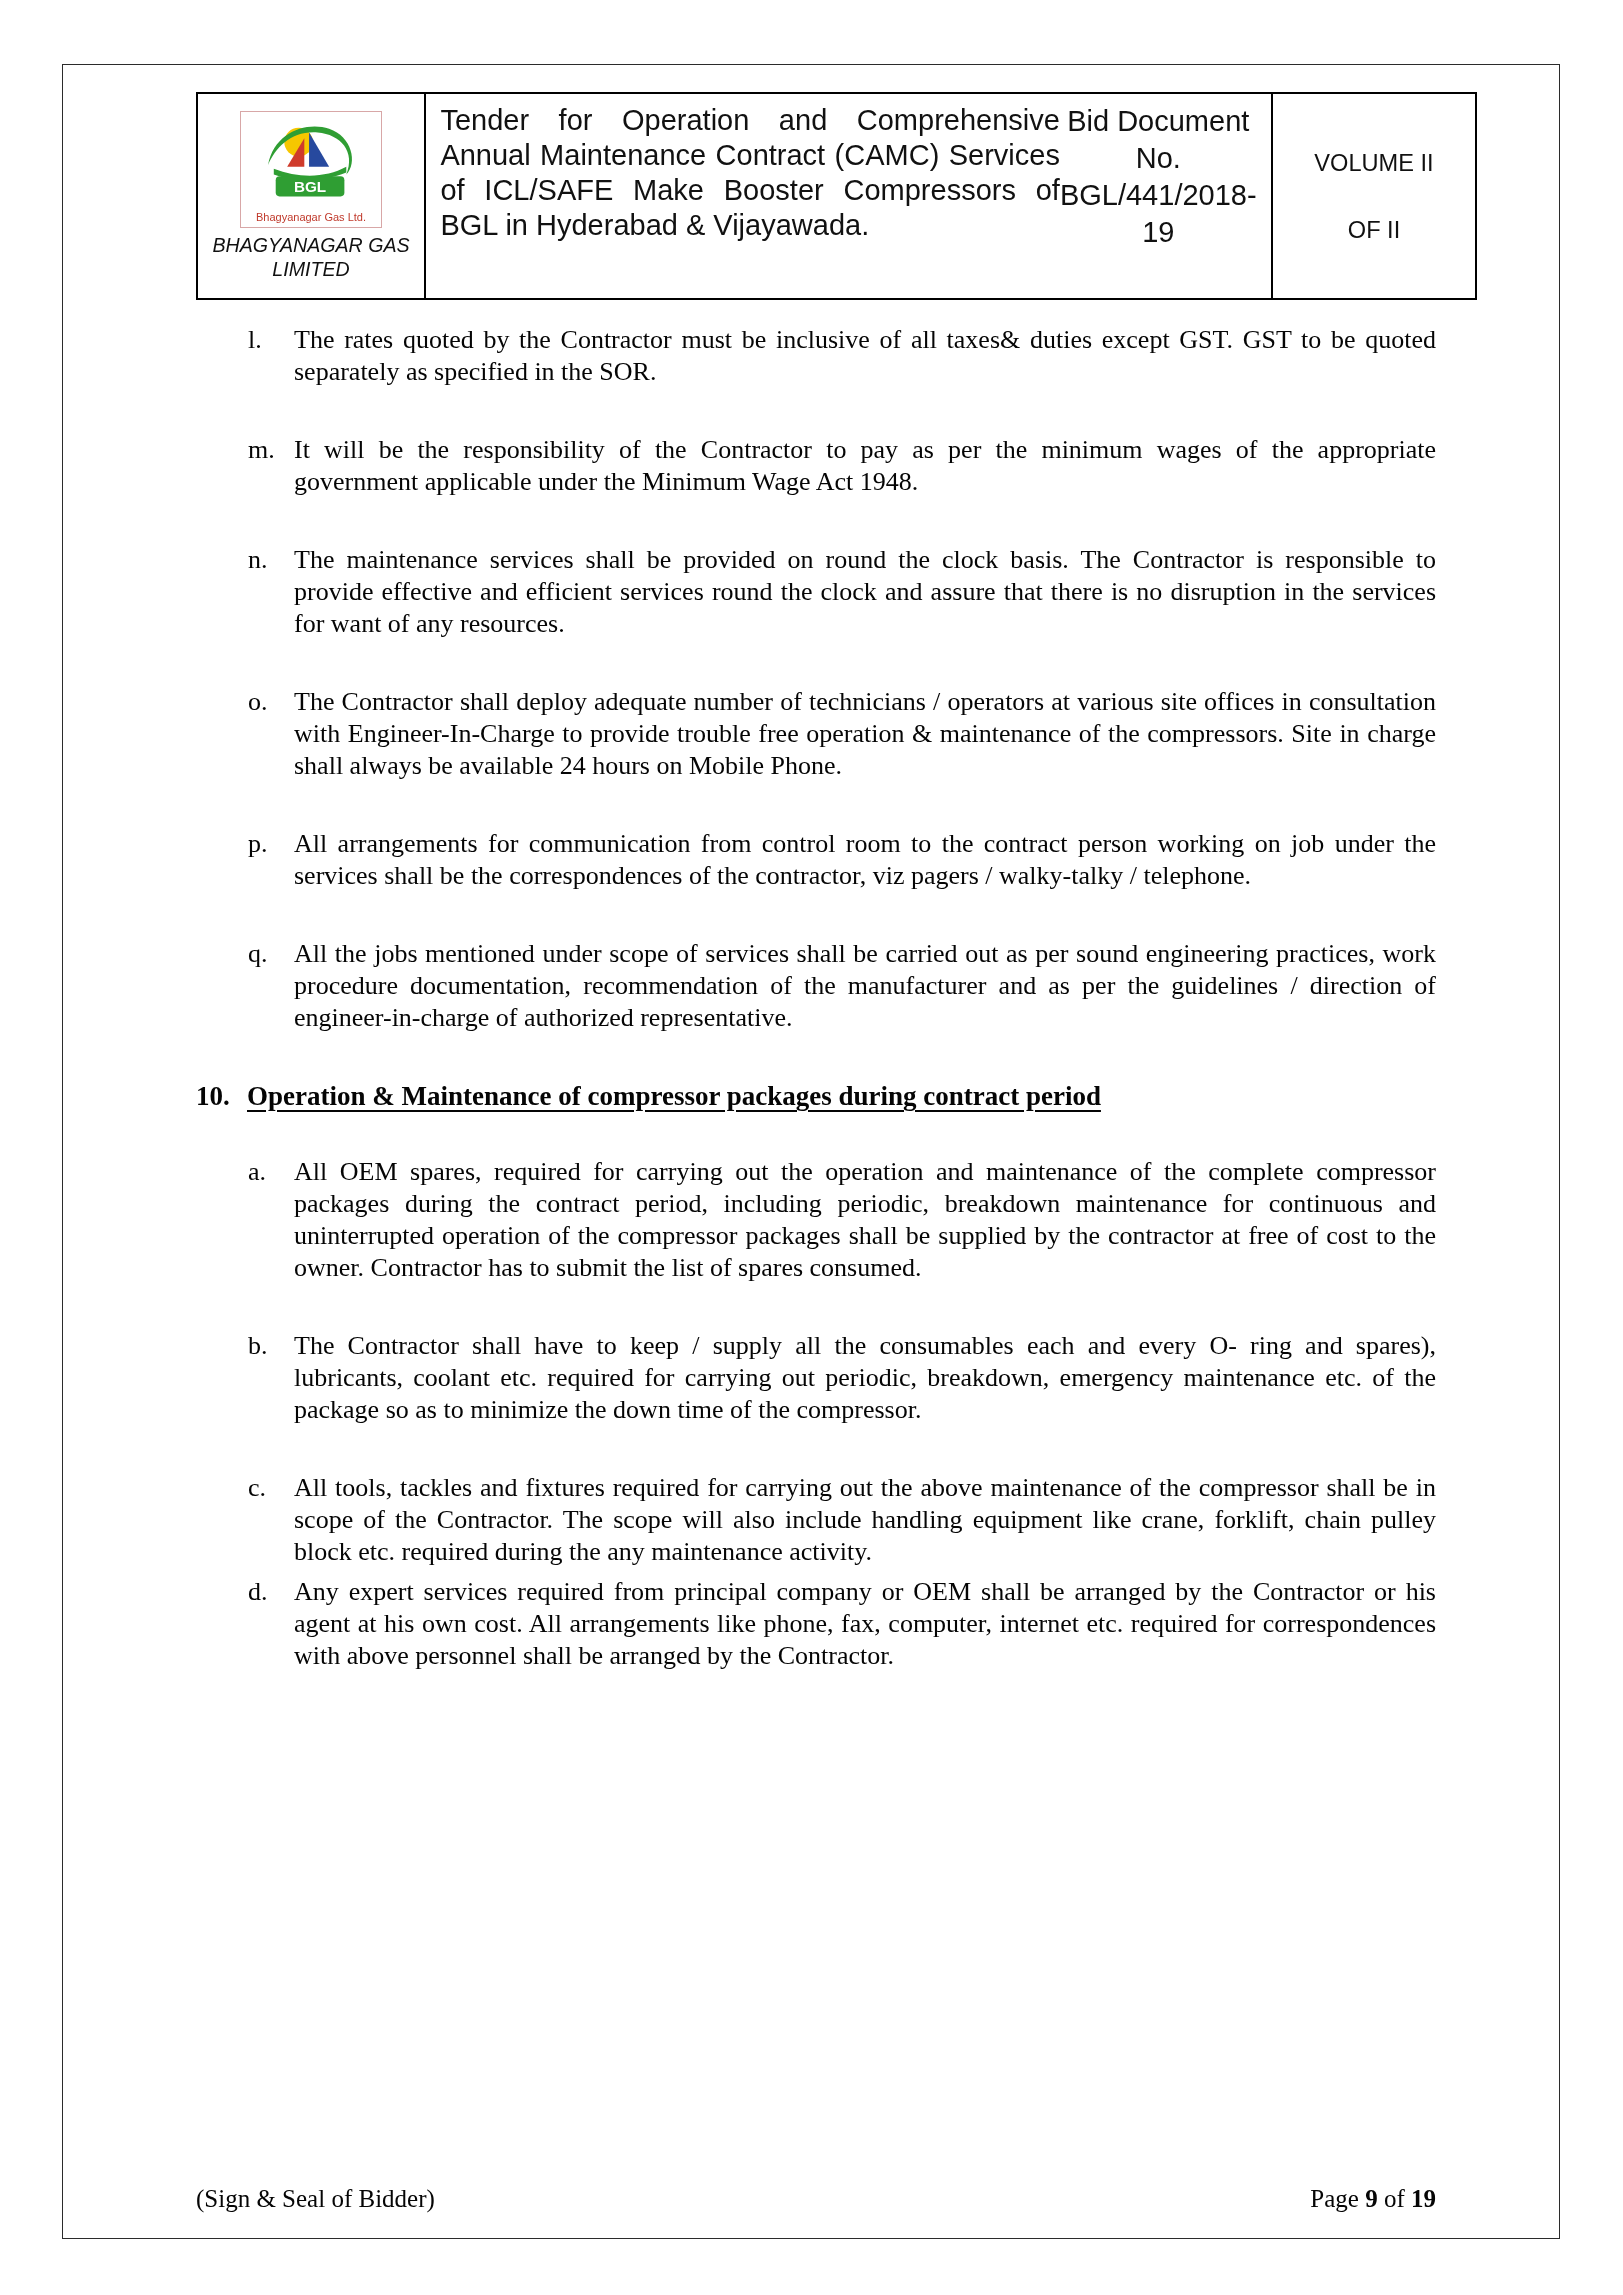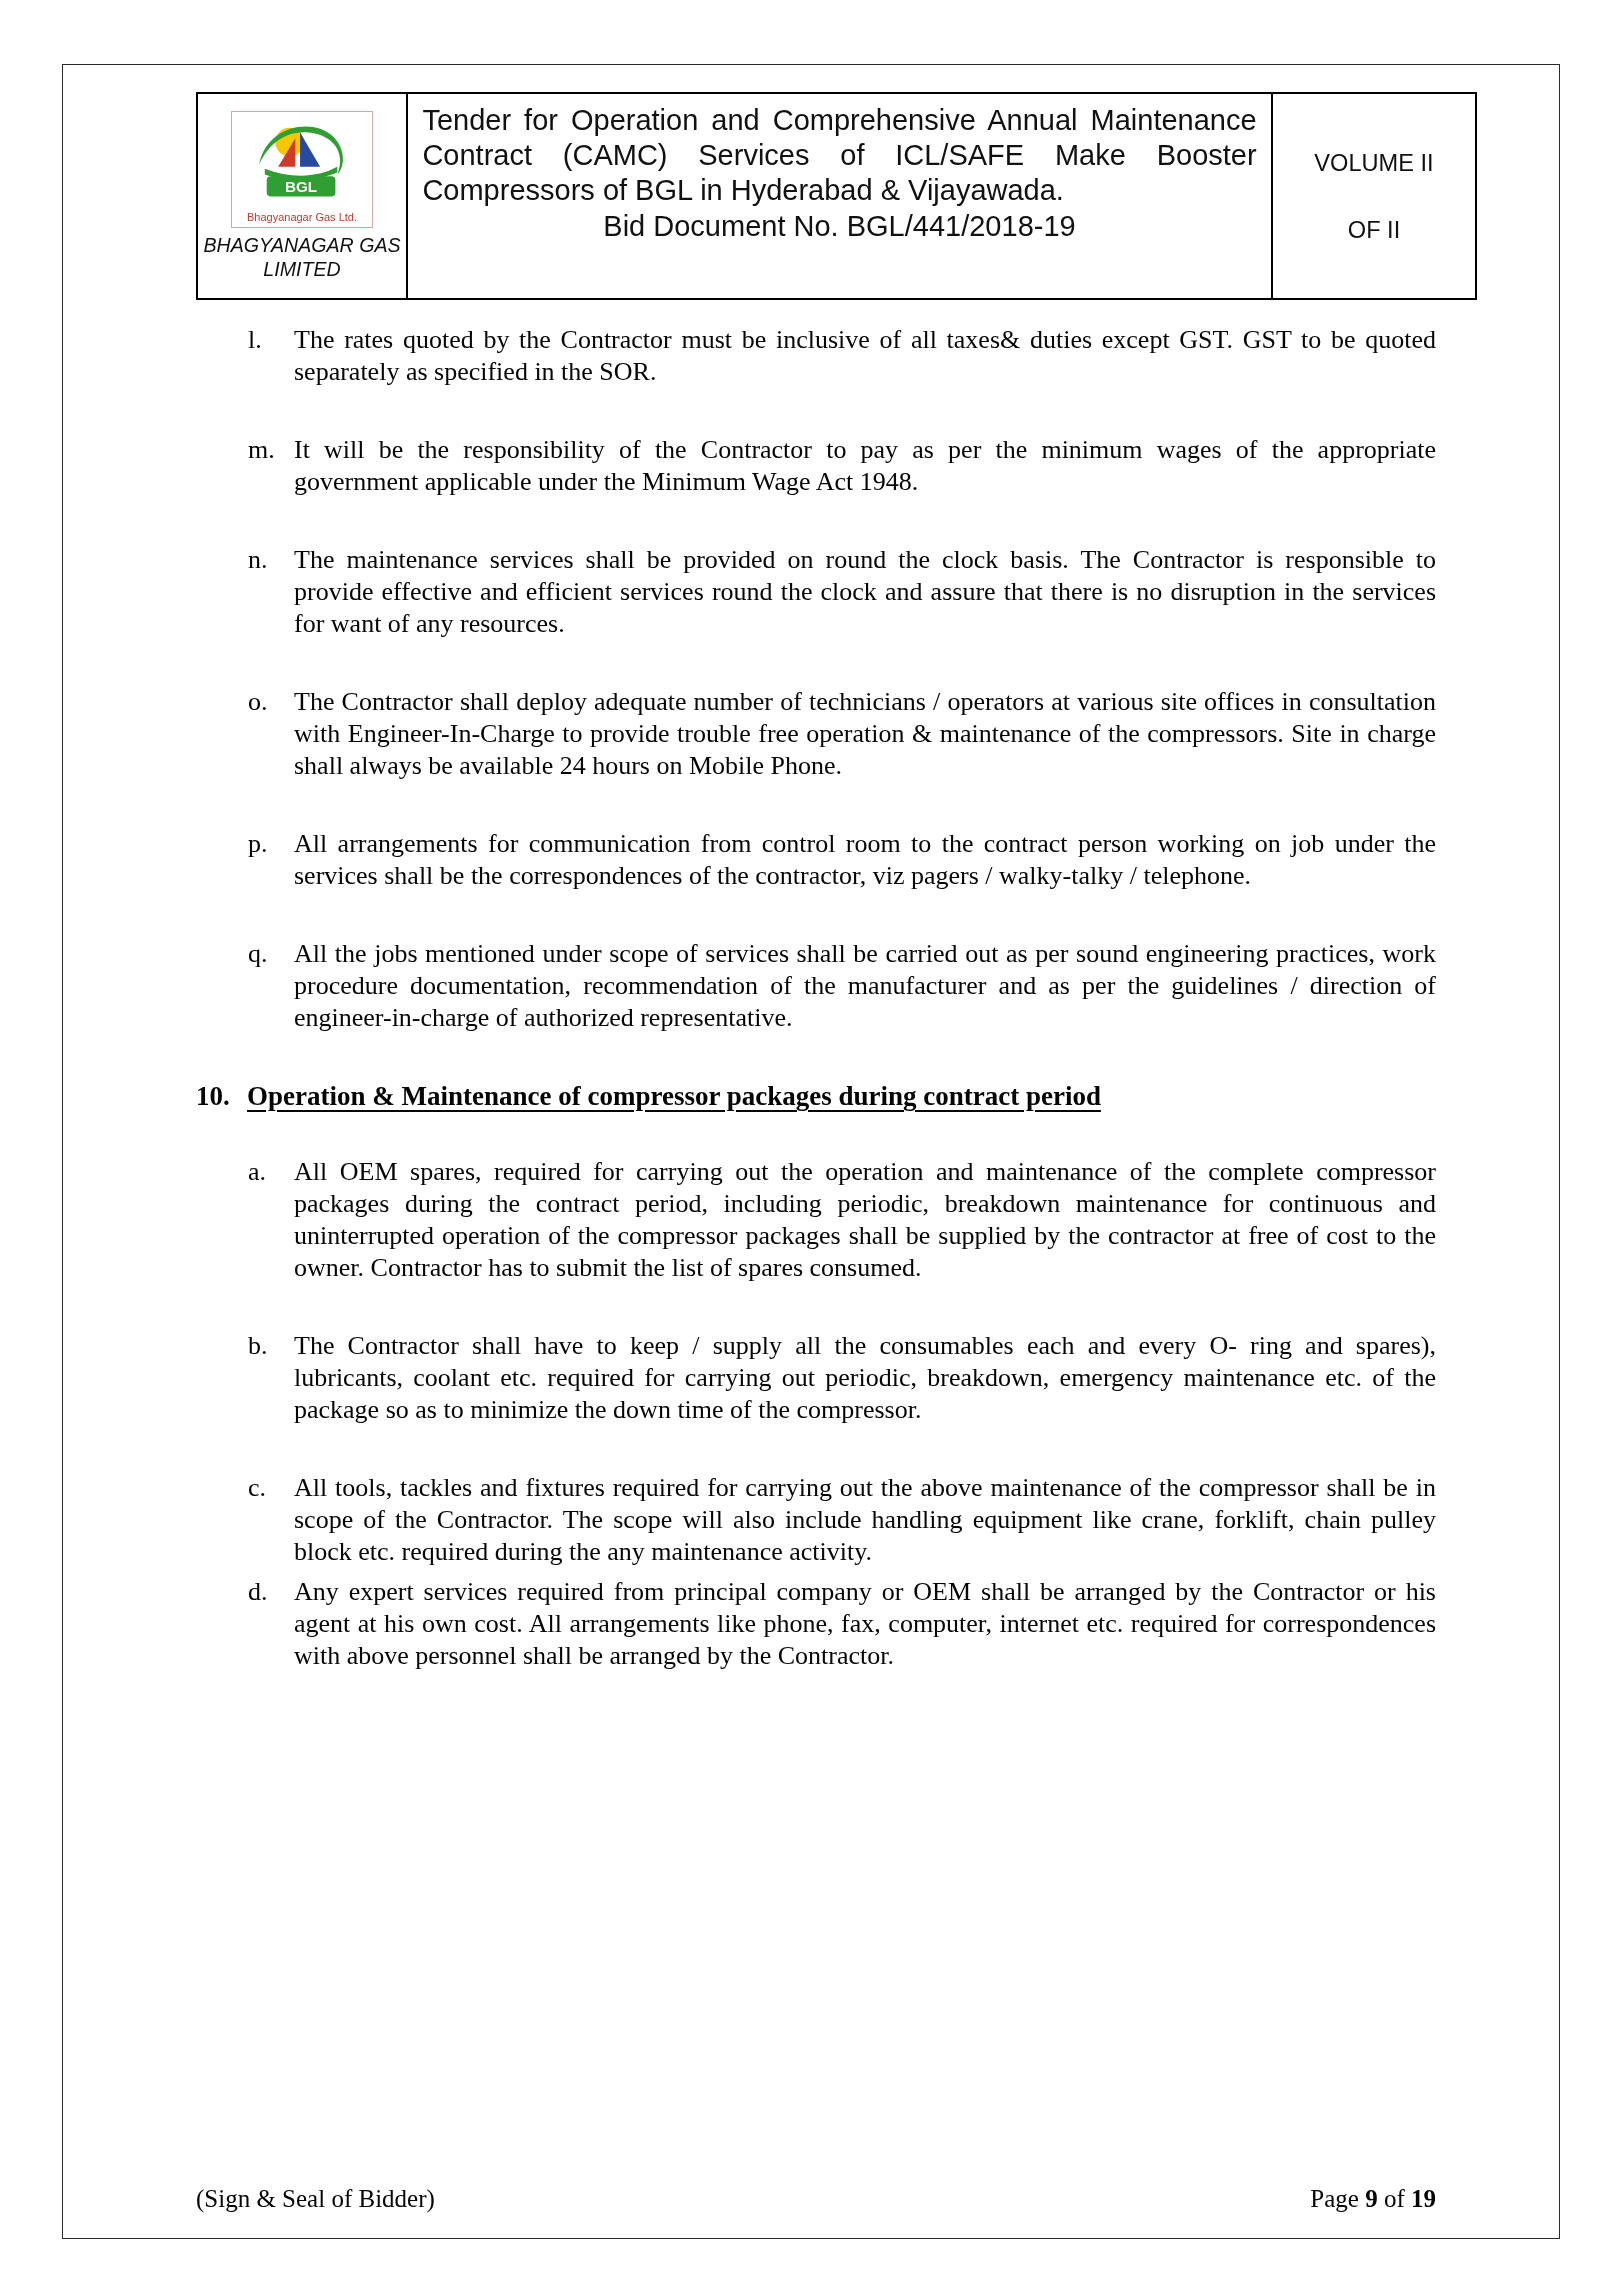--- a/index.html
+++ b/index.html
@@ -19,42 +19,42 @@
 
   
   .header-table {
     position: absolute; left: 196px; top: 92px; width: 1281px;
     display: flex; border: 2px solid #000;
     font-family: "Liberation Sans", sans-serif;
     background: #fff;
   }
   .cell { min-height: 204px; }
   .logo-cell {
-    width: 210px; border-right: 2px solid #000;
+    width: 228px; border-right: 2px solid #000;
     display: flex; flex-direction: column; align-items: center; justify-content: center;
     padding: 6.5px 5.2px;
   }
   .logo-box {
     border: 1.3px solid #d8a7a7;
     padding: 2.6px 7.9px 2px;
     display: flex; flex-direction: column; align-items: center;
     background: #fff;
   }
   .logo-tagline {
     color: #c0392b; font-size: 11px; line-height: 13.7px;
     font-family: "Liberation Sans", sans-serif; white-space: nowrap;
   }
   .company-name {
     margin-top: 5.2px; text-align: center;
     font-size: 19.6px; line-height: 24px; color: #111; font-style: italic;
   }
   .title-cell {
     flex: 1; border-right: 2px solid #000;
     padding: 9.2px 14.4px 5.2px 14.4px;
-    display: flex; flex-direction: column;
+    display: flex; flex-direction: row;
   }
   .doc-title { font-size: 29px; line-height: 35px; text-align: justify; color: #111; }
   .bid-no { font-size: 29px; line-height: 37px; text-align: center; margin-top: 0; color: #111; }
   .volume-cell {
     width: 202px;
     display: flex; flex-direction: column; align-items: center; justify-content: center;
     font-size: 23.6px; line-height: 30px; color: #111; text-align: center; gap: 37px;
   }
 
   

